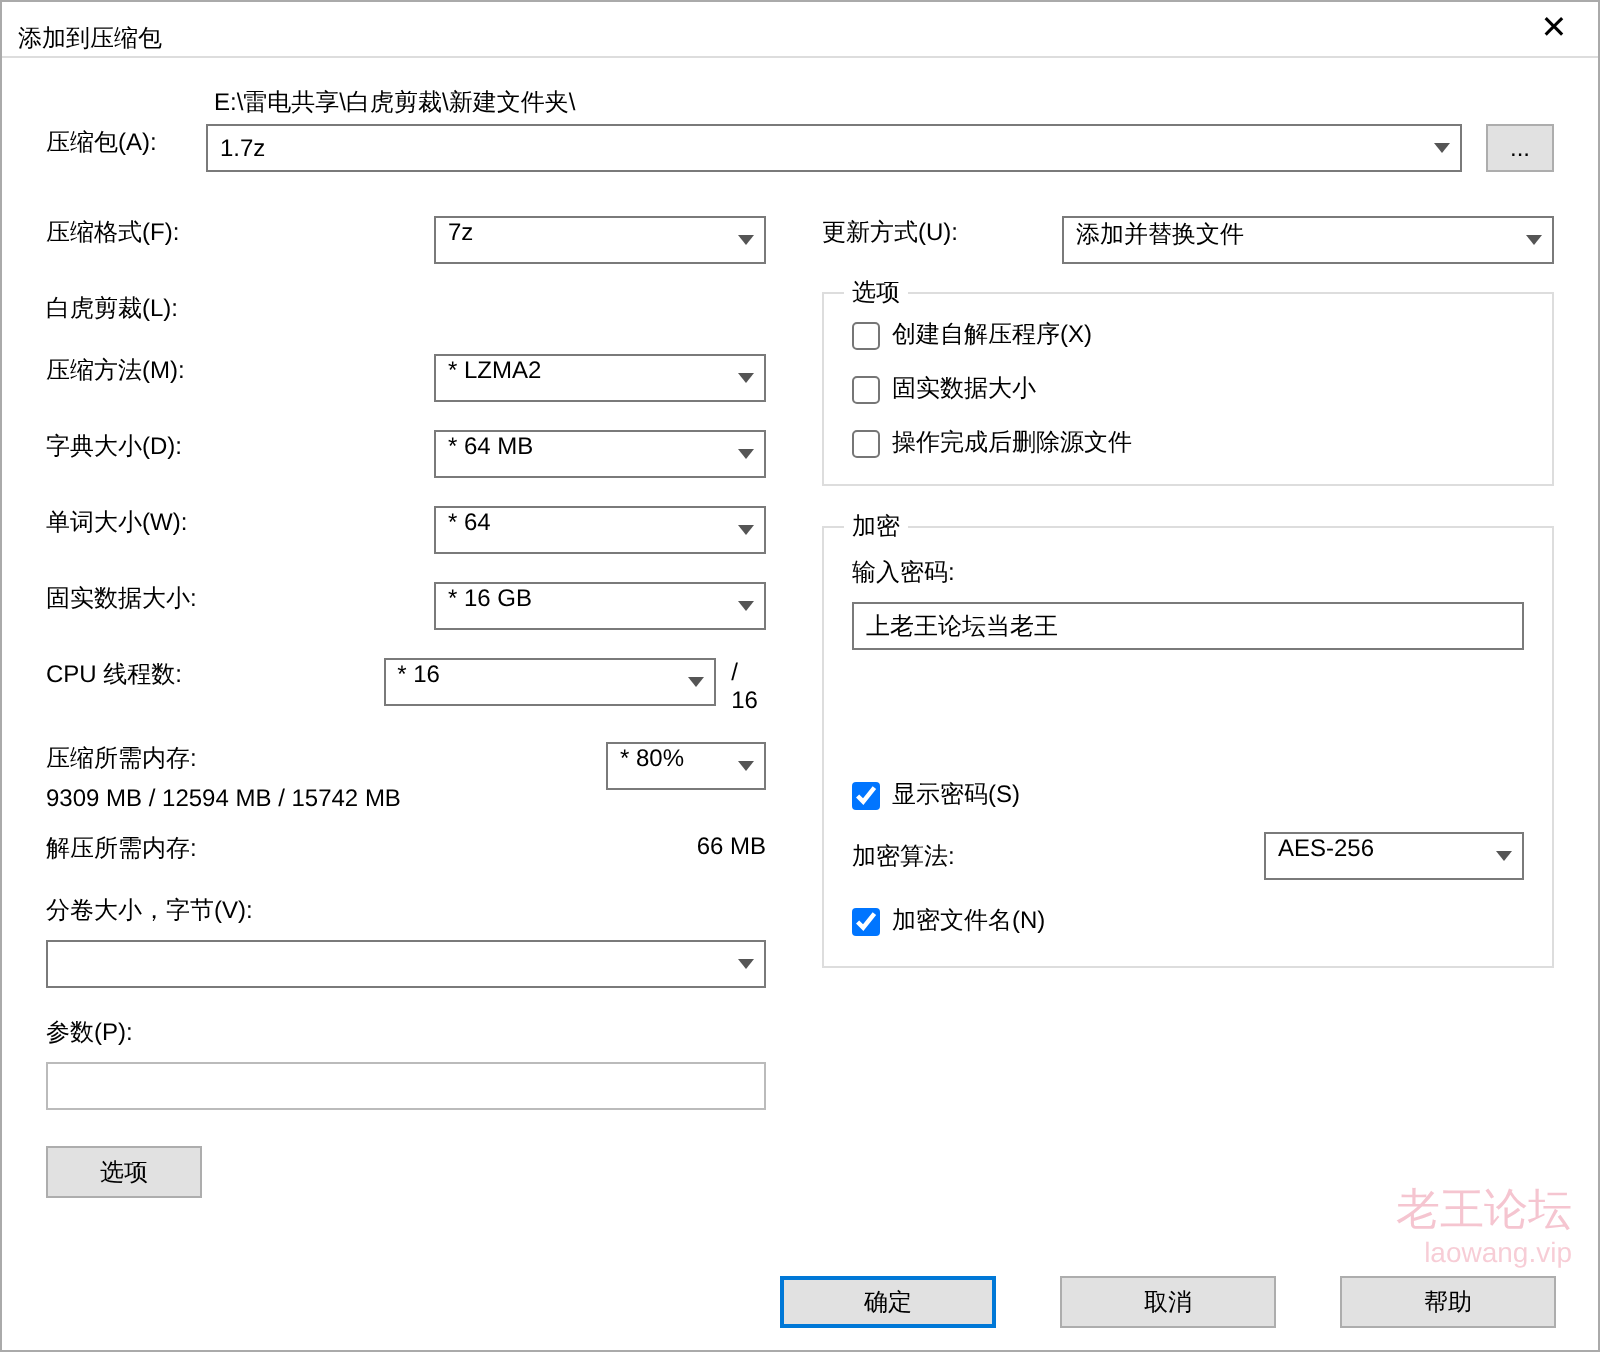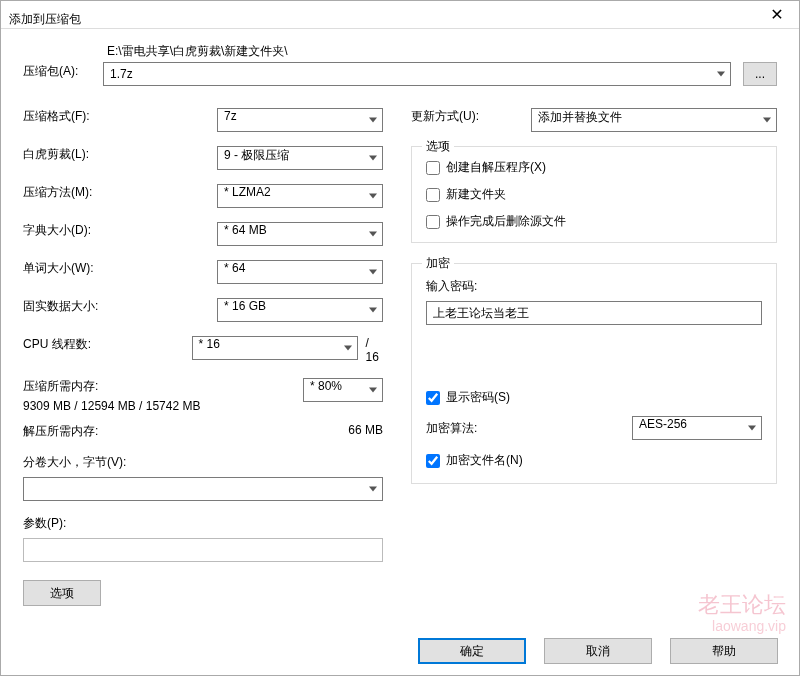--- a/index.html
+++ b/index.html
@@ -40,21 +40,21 @@
 .opts-btn{margin-top:18px}
 .fieldset{border:1px solid #ddd;padding:12px 14px 10px;margin-top:8px;position:relative}
 .legend{position:absolute;top:-9px;left:10px;background:#fff;padding:0 4px}
 .chk{display:flex;align-items:center;margin-bottom:10px}
 .chk input{width:14px;height:14px;margin-right:6px}
 .enc-lbl{margin-bottom:6px;margin-top:2px}
 .enc-input{border:1px solid #0078d7;height:24px;padding:0 6px;width:100%;outline:none}
 .enc-row{display:flex;align-items:center;margin-top:10px}
 .enc-row .l{flex:1}
 .enc-row .c{width:130px}
-.footer{position:absolute;bottom:12px;right:22px;display:flex;gap:18px}
+.footer{position:absolute;bottom:12px;right:22px;display:flex;gap:32px}
 .footer .btn{width:108px;padding:0}
 .wm{position:absolute;right:14px;bottom:42px;text-align:right;user-select:none;pointer-events:none}
 .wm .a{font-size:22px;font-weight:normal;color:rgba(227,90,120,.35)}
 .wm .b{font-size:14px;color:rgba(227,90,120,.3);margin-top:-2px}
 </style>
 </head>
 <body>
 
 <div class="titlebar">
   <span class="title">添加到压缩包</span>
@@ -75,23 +75,20 @@
 
     <div class="left">
       <div class="frow">
           <div class="lbl">压缩格式(F):</div>
           <div class="ctl sel-wrap">
             <div class="select">7z</div>
           </div>
         </div>
       <div class="frow">
           <div class="lbl">白虎剪裁(L):</div>
-          <div class="ctl sel-wrap">
-            <div class="select">9 - 极限压缩</div>
-          </div>
         </div>
       <div class="frow">
           <div class="lbl">压缩方法(M):</div>
           <div class="ctl sel-wrap">
             <div class="select">* LZMA2</div>
           </div>
         </div>
       <div class="frow">
           <div class="lbl">字典大小(D):</div>
           <div class="ctl sel-wrap">
@@ -151,21 +148,21 @@
         </div>
 
       <div class="fieldset" style="margin-top:14px">
         <div class="legend">选项</div>
         <label class="chk">
             <input type="checkbox" style="">
             <span>创建自解压程序(X)</span>
           </label>
         <label class="chk">
             <input type="checkbox" style="">
-            <span>新建文件夹</span>
+            <span>固实数据大小</span>
           </label>
         <label class="chk" style="margin-bottom:2px">
             <input type="checkbox" style="">
             <span>操作完成后删除源文件</span>
           </label>
       </div>
 
       <div class="fieldset" style="margin-top:20px;padding-bottom:14px">
         <div class="legend">加密</div>
         <div class="enc-lbl">输入密码:</div>

